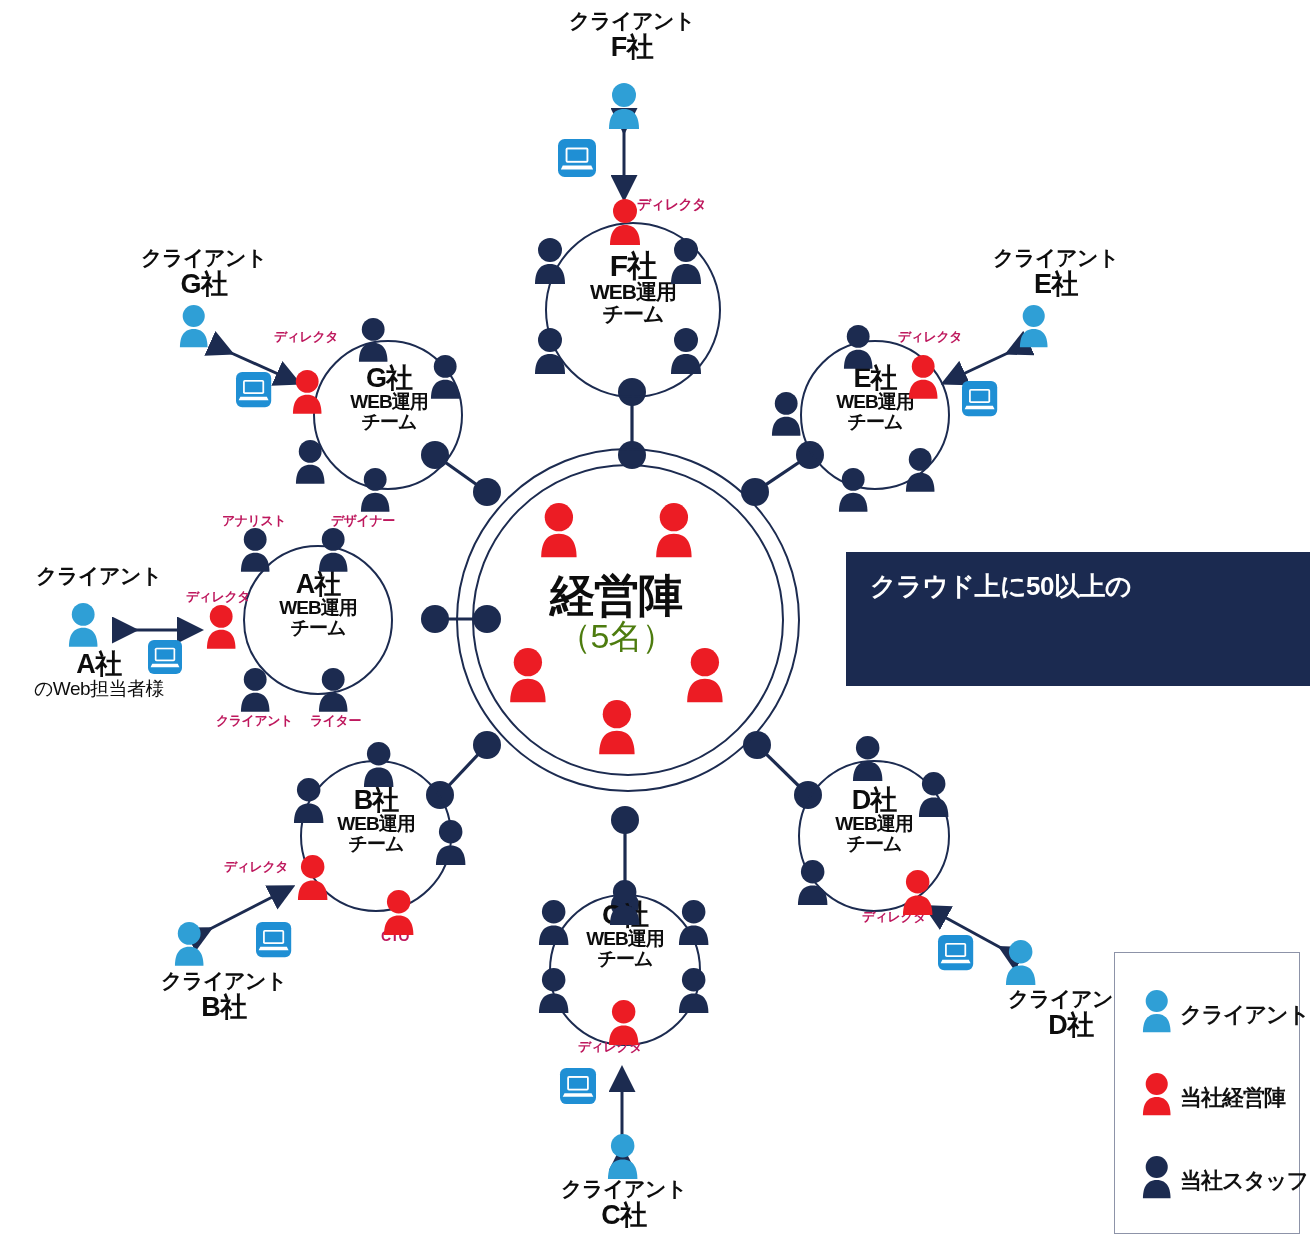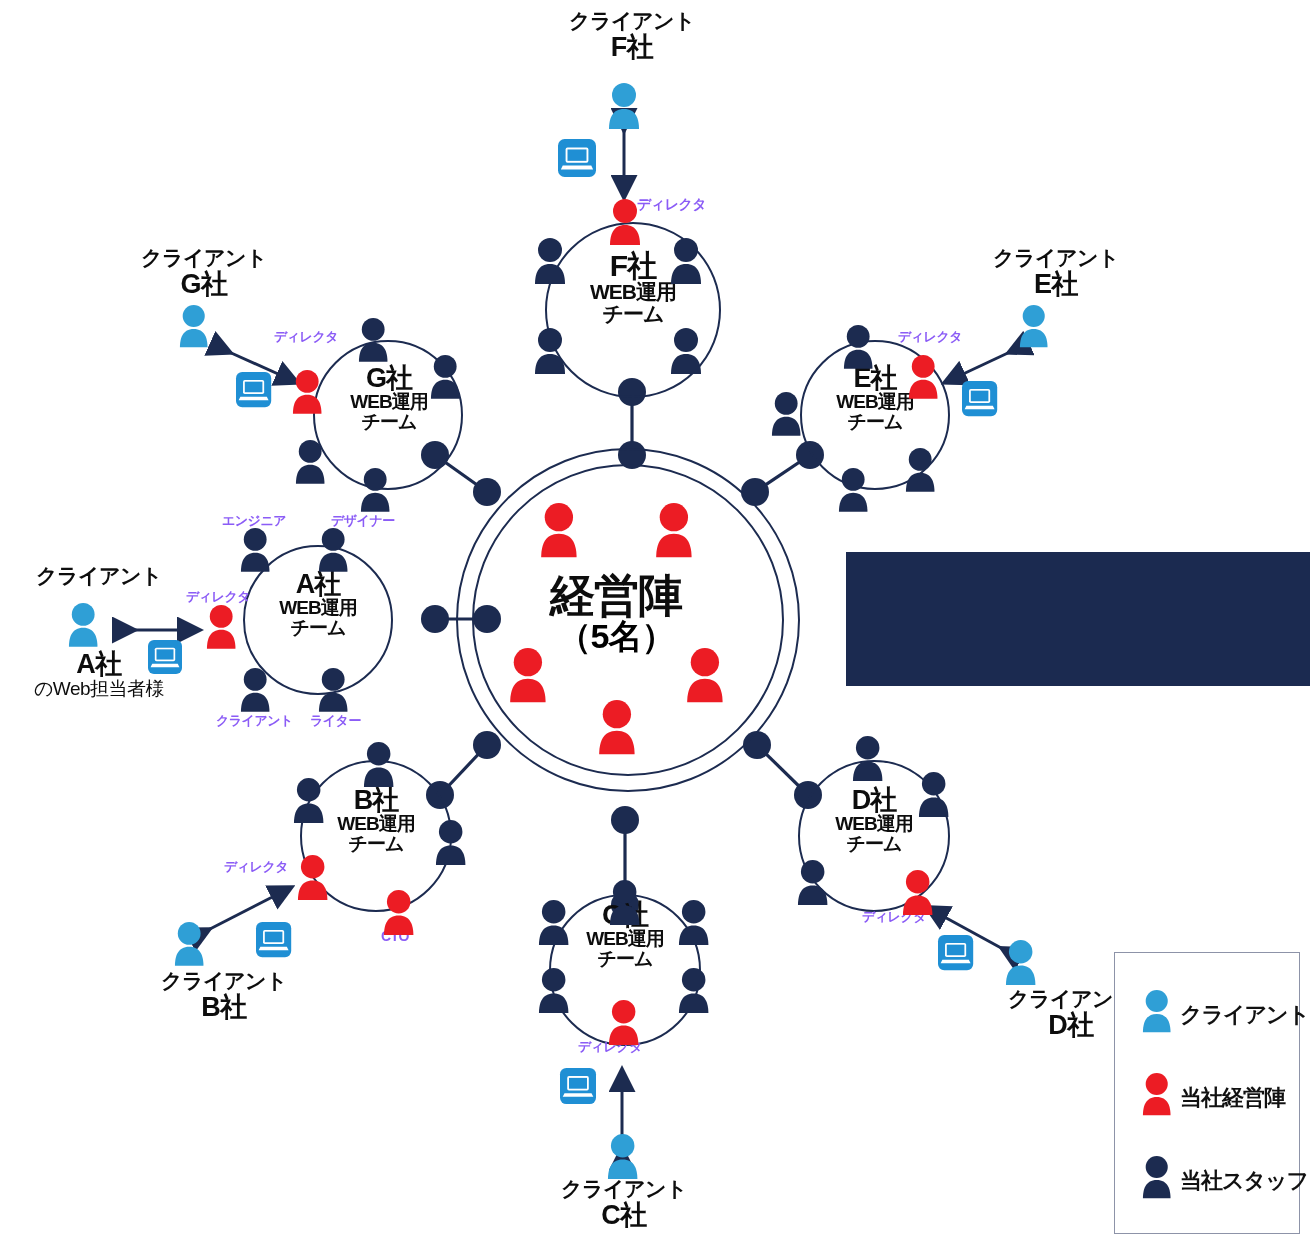--- a/index.html
+++ b/index.html
@@ -30,21 +30,21 @@
   }
   .cap .l1{display:block;font-size:21px;font-weight:700;letter-spacing:-.5px;}
   .cap .l2{display:block;font-size:27px;font-weight:800;letter-spacing:-.5px;}
   .cap .l3{display:block;font-size:19px;font-weight:400;letter-spacing:-.5px;}
 
   .role{
     position:absolute;
     font-size:14px;
     font-weight:700;
     white-space:nowrap;
-    color:#8b5cf6;
+    color:#be185d;
     letter-spacing:-.5px;
   }
   .role.sm{font-size:13px;}
 
   
   .team{
     position:absolute;
     border:2.6px solid #1c2b50;
     border-radius:50%;
     box-sizing:border-box;
@@ -63,21 +63,21 @@
 
   
   .ring-outer,.ring-inner{
     position:absolute;border-radius:50%;box-sizing:border-box;
     border:2.6px solid #1c2b50;background:transparent;
   }
   .center-label{
     position:absolute;text-align:center;white-space:nowrap;line-height:1.05;
   }
   .center-label .cn{display:block;font-size:45px;font-weight:800;letter-spacing:-1px;color:#0d0d0d;}
-  .center-label .cc{display:block;font-size:34px;font-weight:700;letter-spacing:-1px;color:#000000;}
+  .center-label .cc{display:block;font-size:34px;font-weight:400;letter-spacing:-1px;color:#4d7c0f;}
 
   
   .callout{
     position:absolute;
     background:#1b2a50;
     color:#ffffff;
     box-sizing:border-box;
     padding:18px 20px 16px 24px;
   }
   .callout span{
@@ -249,21 +249,21 @@
     <span class="tt2" style="font-size:19px;">チーム</span>
   </div>
   <div class="cap" style="left:6px;top:565px;width:186px;">
     <span class="l1">クライアント</span>
   </div>
   <div class="cap" style="left:6px;top:650px;width:186px;">
     <span class="l2">A社</span>
     <span class="l3">のWeb担当者様</span>
   </div>
   <div class="role sm" style="left:186px;top:588px;">ディレクタ</div>
-  <div class="role sm" style="left:222px;top:512px;">エンジニア</div>
+  <div class="role sm" style="left:222px;top:512px;">アナリスト</div>
   <div class="role sm" style="left:302px;top:512px;margin-left:29px;">デザイナー</div>
   <div class="role sm" style="left:216px;top:712px;">クライアント</div>
   <div class="role sm" style="left:310px;top:712px;">ライター</div>
 
   <div class="team" style="left:300px;top:760px;width:152px;height:152px;"></div>
   <div class="teamlabel" style="left:305px;top:786px;width:142px;">
     <span class="tn" style="font-size:27px;">B社</span>
     <span class="tt" style="font-size:19px;">WEB運用</span>
     <span class="tt2" style="font-size:19px;">チーム</span>
   </div>
@@ -421,20 +421,21 @@
         <use href="#pg" transform="translate(1005,940) scale(0.98)"></use>
       </g>
     <g fill="#1c2b50">
       <use href="#pg" transform="translate(852,736) scale(0.98)"></use>
       <use href="#pg" transform="translate(918,772) scale(0.98)"></use>
       <use href="#pg" transform="translate(797,860) scale(0.98)"></use>
     </g>
   </svg>
 
   <div class="callout" style="left:846px;top:552px;width:464px;height:134px;">
+    <span>クラウド上に50以上の</span>
   </div>
 
   <div class="legend" style="left:1114px;top:952px;width:186px;height:282px;"></div>
   <svg class="layer" viewBox="0 0 1312 1246">
     <g fill="#2f9fd6">
         <use href="#pg" transform="translate(1142,990) scale(0.92)"></use>
       </g>
     <g fill="#ec1c24">
         <use href="#pg" transform="translate(1142,1073) scale(0.92)"></use>
       </g>

